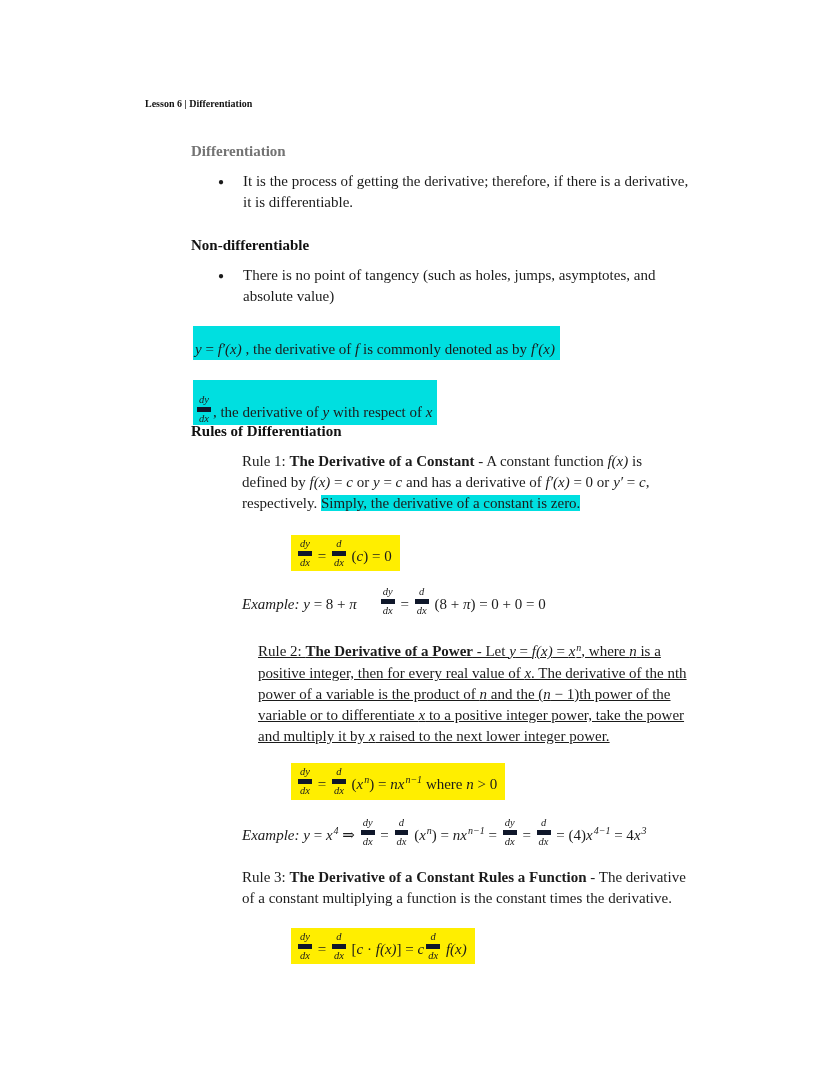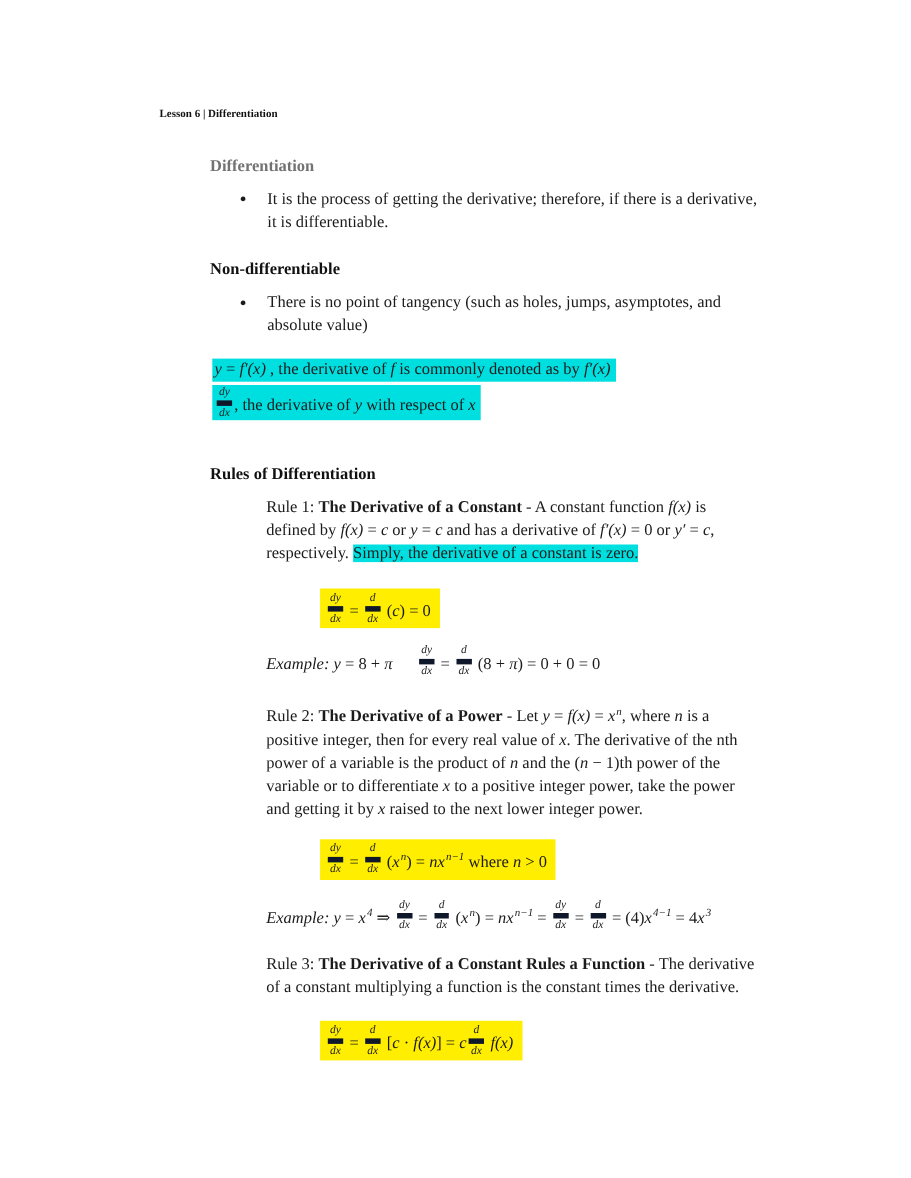--- a/index.html
+++ b/index.html
@@ -26,27 +26,27 @@
 
   .bullet { display: flex; }
   .bullet .dot { width: 25px; font-size: 10px; line-height: 21px; }
   .b1 { left: 218px; top: 171px; }
   .b2 { left: 218px; top: 265px; }
 
   .tline { line-height: 21px; white-space: nowrap; }
   .para .tline { line-height: 21px; }
 
   .notation { left: 193px; top: 326px; }
-  .notation .nline { display: inline-block; padding: 1px 5px 1px 2px; margin-bottom: 1px; white-space: nowrap; }
+  .notation .nline { display: inline-block; padding: 14px 5px 1px 2px; margin-bottom: 18px; white-space: nowrap; }
   .notation .row { line-height: 0; margin-top: 2px; }
   .notation .row:first-child { margin-top: 0; }
   .notation .nline { line-height: 19px; }
 
   .rule1 { left: 242px; top: 451px; }
-  .rule2 { left: 242px; top: 641px; }
+  .rule2 { left: 258px; top: 641px; text-decoration: underline; }
   .rule3 { left: 242px; top: 867px; }
 
   .formula { display: inline-block; padding: 3px 8px 3px 5px; white-space: nowrap; line-height: 22px; }
   .f1 { left: 291px; top: 535px; }
   .f2 { left: 291px; top: 763px; }
   .f3 { left: 291px; top: 928px; }
 
   .example { white-space: nowrap; line-height: 24px; }
   .ex1 { left: 242px; top: 586px; }
   .ex2 { left: 242px; top: 817px; }
@@ -114,21 +114,21 @@
   <span class="formula hly"><span class="frac"><span class="num">dy</span><span class="den">dx</span></span><span> = </span><span class="frac"><span class="num">d</span><span class="den">dx</span></span><span> (</span><span class="it">c</span><span>) = 0</span></span>
 </div>
 
 <div class="abs example ex1"><span class="it">Example: </span><span class="it">y</span><span> = 8 + </span><span class="it">π</span><span class="gap" style="width: 22px;"></span><span class="frac"><span class="num">dy</span><span class="den">dx</span></span><span> = </span><span class="frac"><span class="num">d</span><span class="den">dx</span></span><span> (8 + </span><span class="it">π</span><span>) = 0 + 0 = 0</span></div>
 
 <div class="abs para rule2">
     <div class="tline"><span>Rule 2: </span><span class="bd">The Derivative of a Power</span><span> - Let </span><span class="it">y</span><span> = </span><span class="it">f(x)</span><span> = </span><span class="it">x</span><span class="sup">n</span><span>, where </span><span class="it">n</span><span>  is a</span></div>
     <div class="tline"><span>positive integer, then for every real value of </span><span class="it">x</span><span>. The derivative of the nth</span></div>
     <div class="tline"><span>power of a variable is the product of </span><span class="it">n</span><span> and the (</span><span class="it">n</span><span> − 1)th power of the</span></div>
     <div class="tline"><span>variable or to differentiate </span><span class="it">x</span><span> to a positive integer power, take the power</span></div>
-    <div class="tline"><span>and getting it by </span><span class="it">x</span><span>  raised to the next lower integer power.</span></div>
+    <div class="tline"><span>and multiply it by </span><span class="it">x</span><span>  raised to the next lower integer power.</span></div>
   </div>
 
 <div class="abs f2">
   <span class="formula hly"><span class="frac"><span class="num">dy</span><span class="den">dx</span></span><span> = </span><span class="frac"><span class="num">d</span><span class="den">dx</span></span><span> (</span><span class="it">x</span><span class="sup">n</span><span>) = </span><span class="it">nx</span><span class="sup">n−1</span><span> where </span><span class="it">n</span><span> &gt; 0</span></span>
 </div>
 
 <div class="abs example ex2"><span class="it">Example: </span><span class="it">y</span><span> = </span><span class="it">x</span><span class="sup">4</span><span> ⇒ </span><span class="frac"><span class="num">dy</span><span class="den">dx</span></span><span> = </span><span class="frac"><span class="num">d</span><span class="den">dx</span></span><span> (</span><span class="it">x</span><span class="sup">n</span><span>) = </span><span class="it">nx</span><span class="sup">n−1</span><span> = </span><span class="frac"><span class="num">dy</span><span class="den">dx</span></span><span> = </span><span class="frac"><span class="num">d</span><span class="den">dx</span></span><span> = (4)</span><span class="it">x</span><span class="sup">4−1</span><span> = 4</span><span class="it">x</span><span class="sup">3</span></div>
 
 <div class="abs para rule3">
     <div class="tline"><span>Rule 3: </span><span class="bd">The Derivative of a Constant Rules a Function</span><span> - The derivative</span></div>

